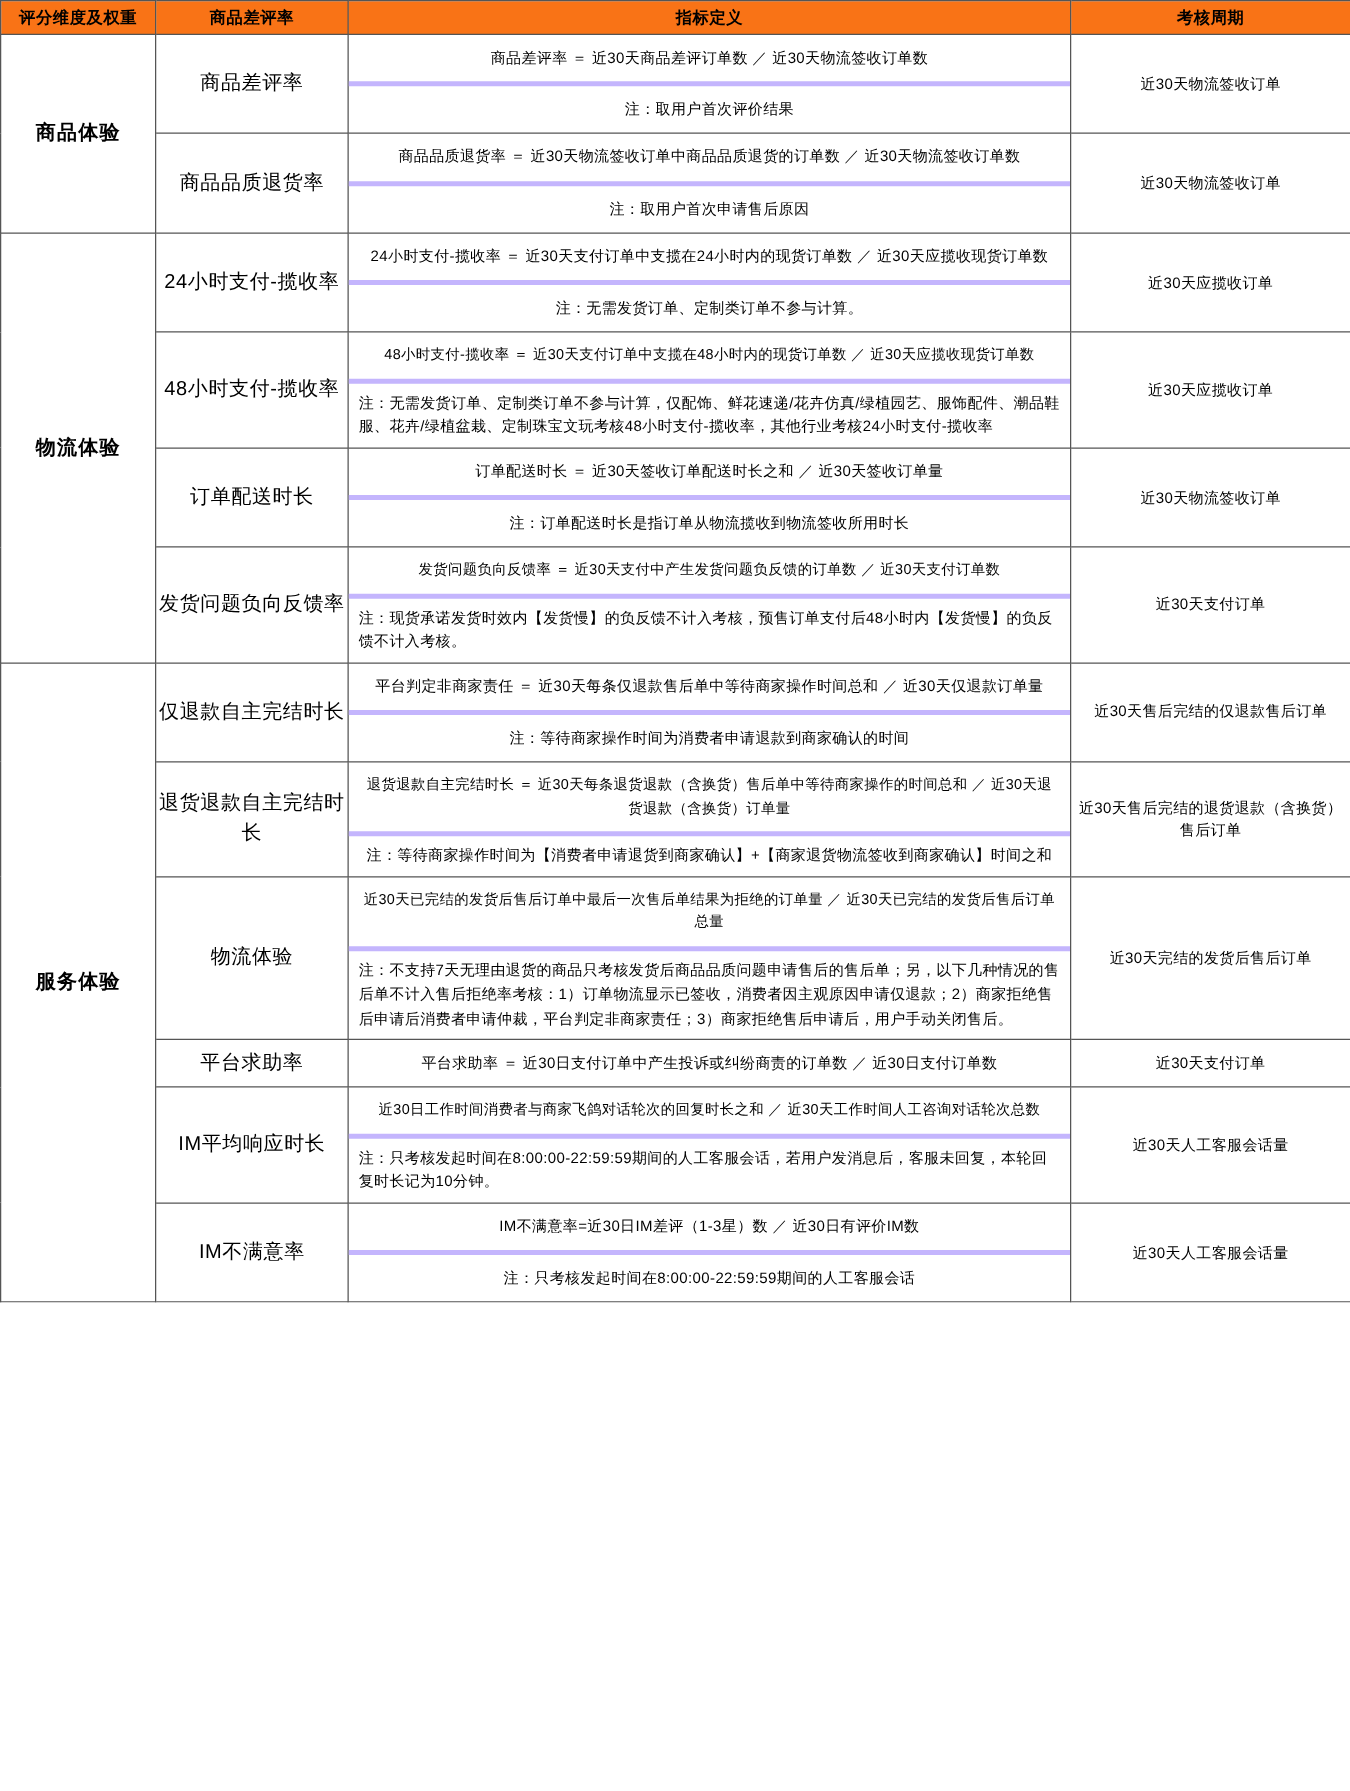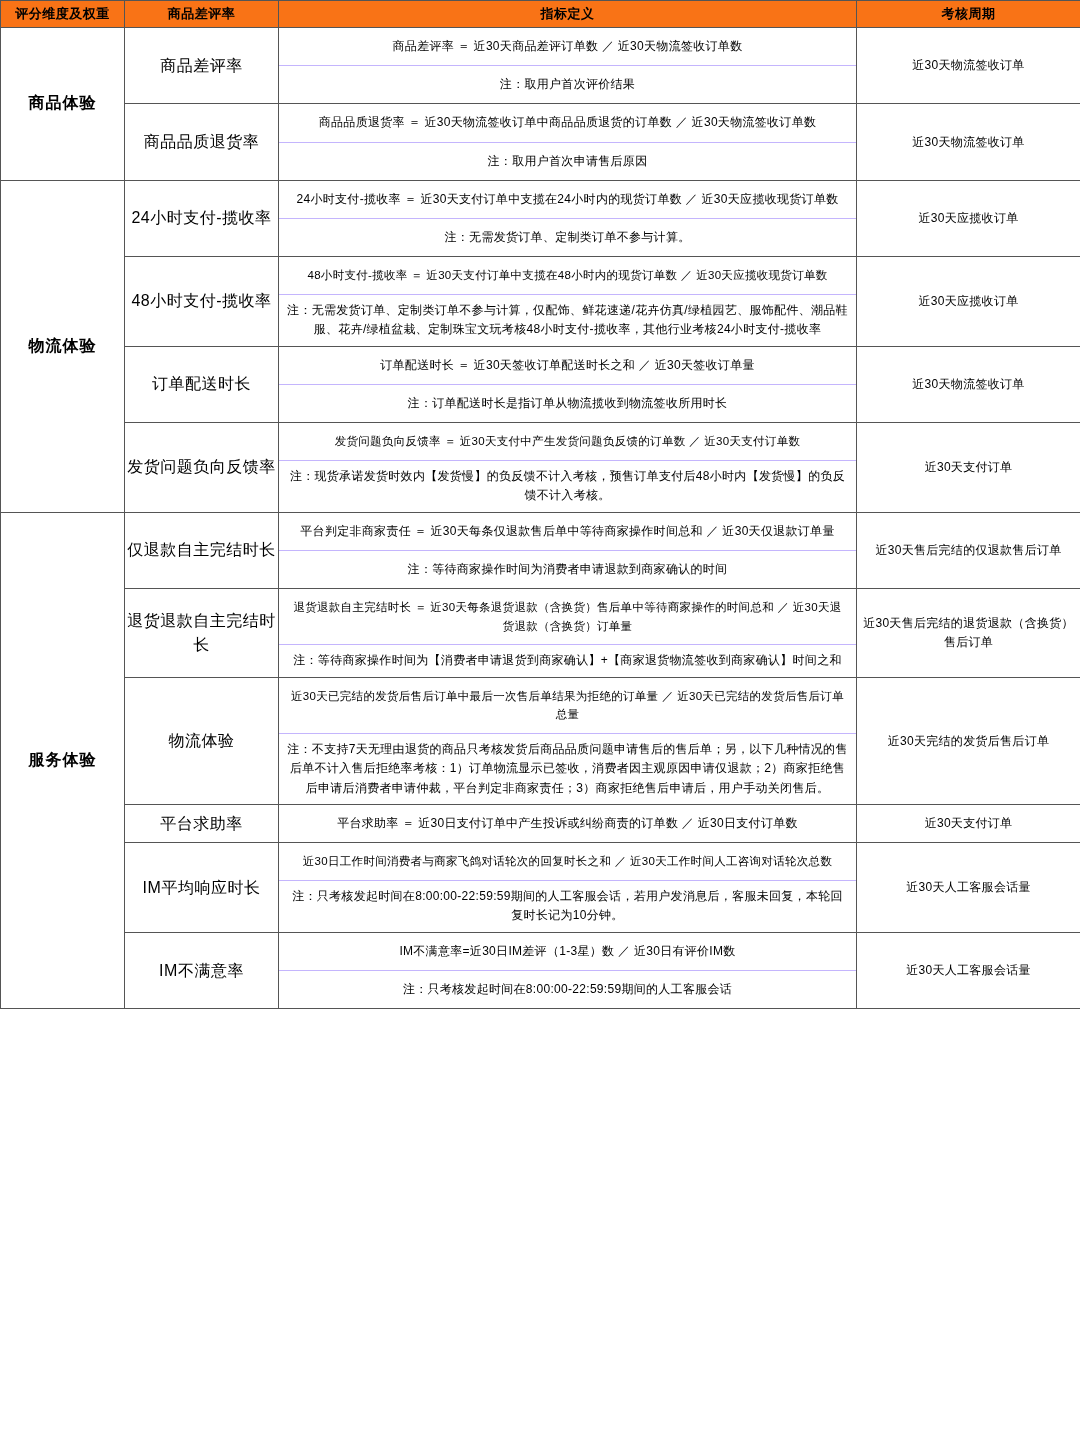--- a/index.html
+++ b/index.html
@@ -73,25 +73,24 @@
     font-size: 12px;
     line-height: 1.6;
     padding: 9px 12px;
     letter-spacing: 0.3px;
   }
   .note {
     flex: 1 1 auto;
     display: flex;
     align-items: center;
     justify-content: center;
-    text-align: center;
     font-size: 12px;
     line-height: 1.6;
     padding: 9px 12px;
-    border-top: 1px solid #c4b5fd;
+    border-top: 4px solid #c4b5fd;
     letter-spacing: 0.3px;
   }
   .note.dense { font-size: 12px; line-height: 1.62; padding: 6px 8px; }
   .formula.dense { font-size: 11.5px; line-height: 1.62; }
   .def-stack.single .formula { border-top: none; }
 
   
   td.period {
     text-align: center;
     font-size: 12px;

